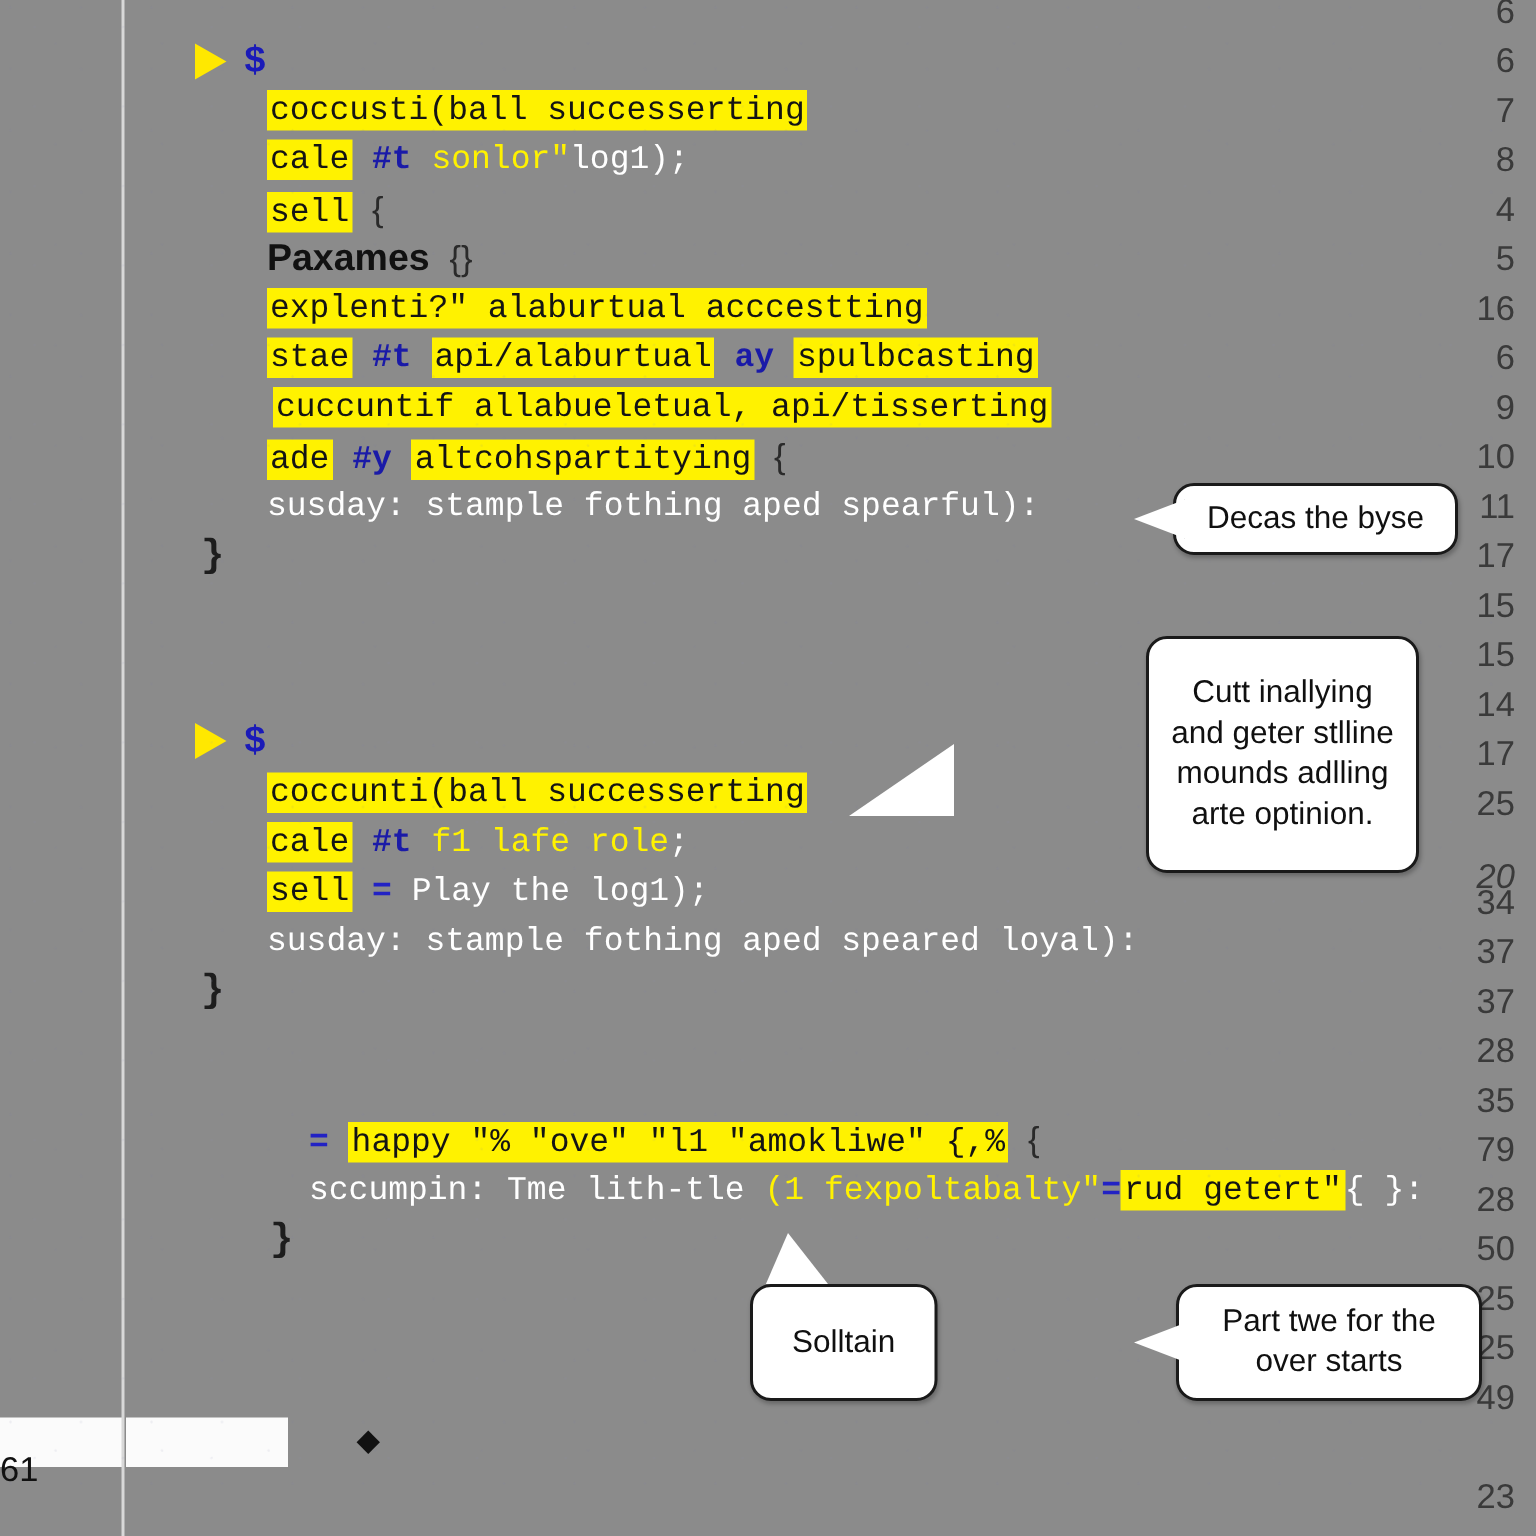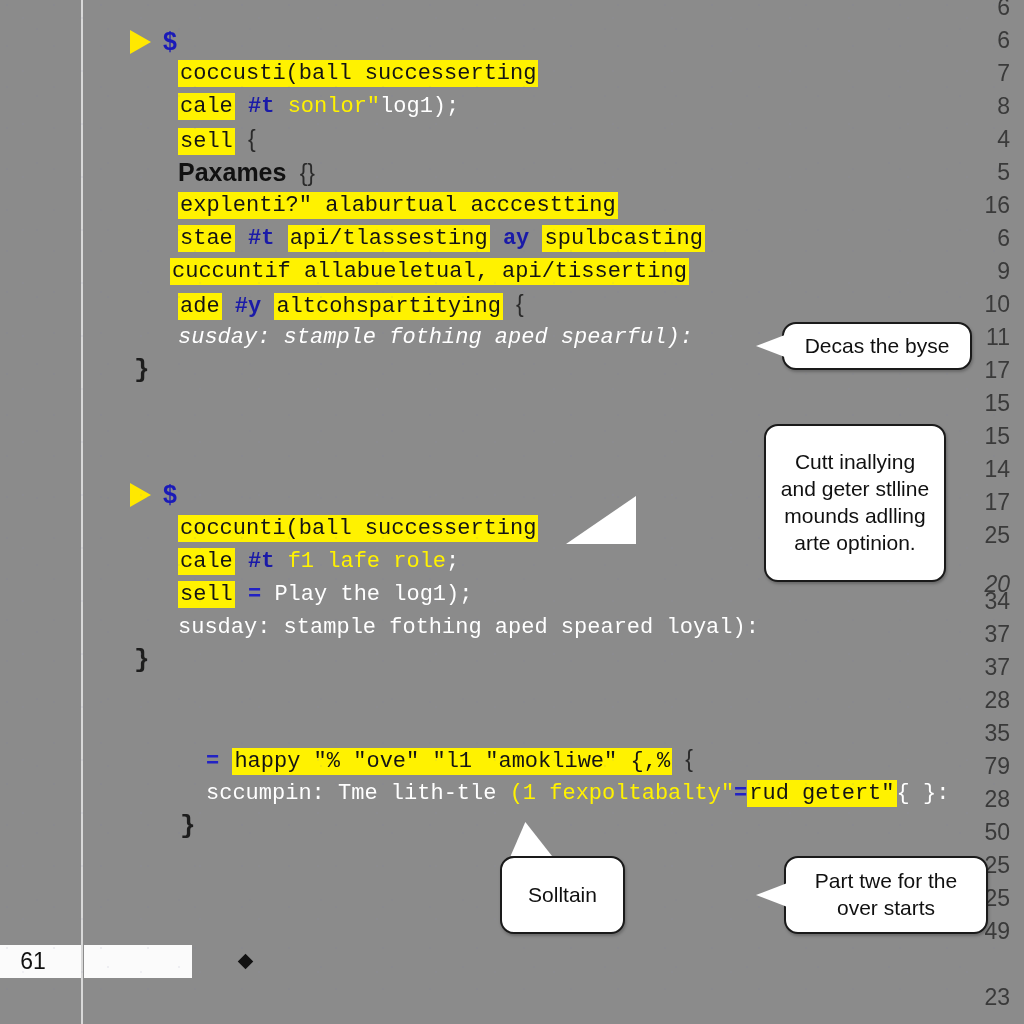--- a/index.html
+++ b/index.html
@@ -62,25 +62,26 @@
     position: absolute;
     left: 0;
     width: 82px;
     height: 33px;
     background: #fbfbfb;
   }
   #active-gutter-num {
     position: absolute;
     left: 0;
     width: 66px;
-    text-align: center;
+    text-align: left;
     font-size: 23px;
     line-height: 33px;
     height: 33px;
     color: #111;
+    margin-top: 18px;
   }
   #active-row-bar {
     position: absolute;
     left: 84px;
     width: 108px;
     height: 33px;
     background: #fbfbfb;
   }
 
   
@@ -262,32 +263,32 @@
 
     <div class="row" style="left:96px; top:156px;">
       <span class="bold-dark">Paxames</span><span class="plain"> </span><span class="brace-dark">{}</span>
     </div>
 
     <div class="row" style="left:96px; top:189px;">
       <span class="tok hl">explenti?" alaburtual acccestting</span>
     </div>
 
     <div class="row" style="left:96px; top:222px;">
-      <span class="tok hl">stae</span><span class="plain"> </span><span class="kw">#t</span><span class="plain"> </span><span class="tok hl">api/tlassesting</span><span class="plain"> </span><span class="kw">ay</span><span class="plain"> </span><span class="tok hl">spulbcasting</span>
-    </div>
-
-    <div class="row" style="left:88px; top:255px;">
+      <span class="tok hl">stae</span><span class="plain"> </span><span class="kw">#t</span><span class="plain"> </span><span class="tok hl">api/alaburtual</span><span class="plain"> </span><span class="kw">ay</span><span class="plain"> </span><span class="tok hl">spulbcasting</span>
+    </div>
+
+    <div class="row" style="left:100px; top:255px;">
       <span class="tok hl">cuccuntif allabueletual, api/tisserting</span>
     </div>
 
     <div class="row" style="left:96px; top:288px;">
       <span class="tok hl">ade</span><span class="plain"> </span><span class="kw">#y</span><span class="plain"> </span><span class="tok hl">altcohspartitying</span><span class="plain"> </span><span class="brace-dark">{</span>
     </div>
 
-    <div class="row" style="left:96px; top:321px;font-style:italic;">
+    <div class="row" style="left:96px; top:321px;">
       <span class="plain">susday: stample fothing aped spearful):</span>
     </div>
 
     <div class="row closing-brace" style="left:52px; top:354px;">
       <span>}</span>
     </div>
 
     <div class="run-marker" style="left:48px; top:477px;">
       <span class="tri"></span><span class="dollar">$</span>
     </div>

